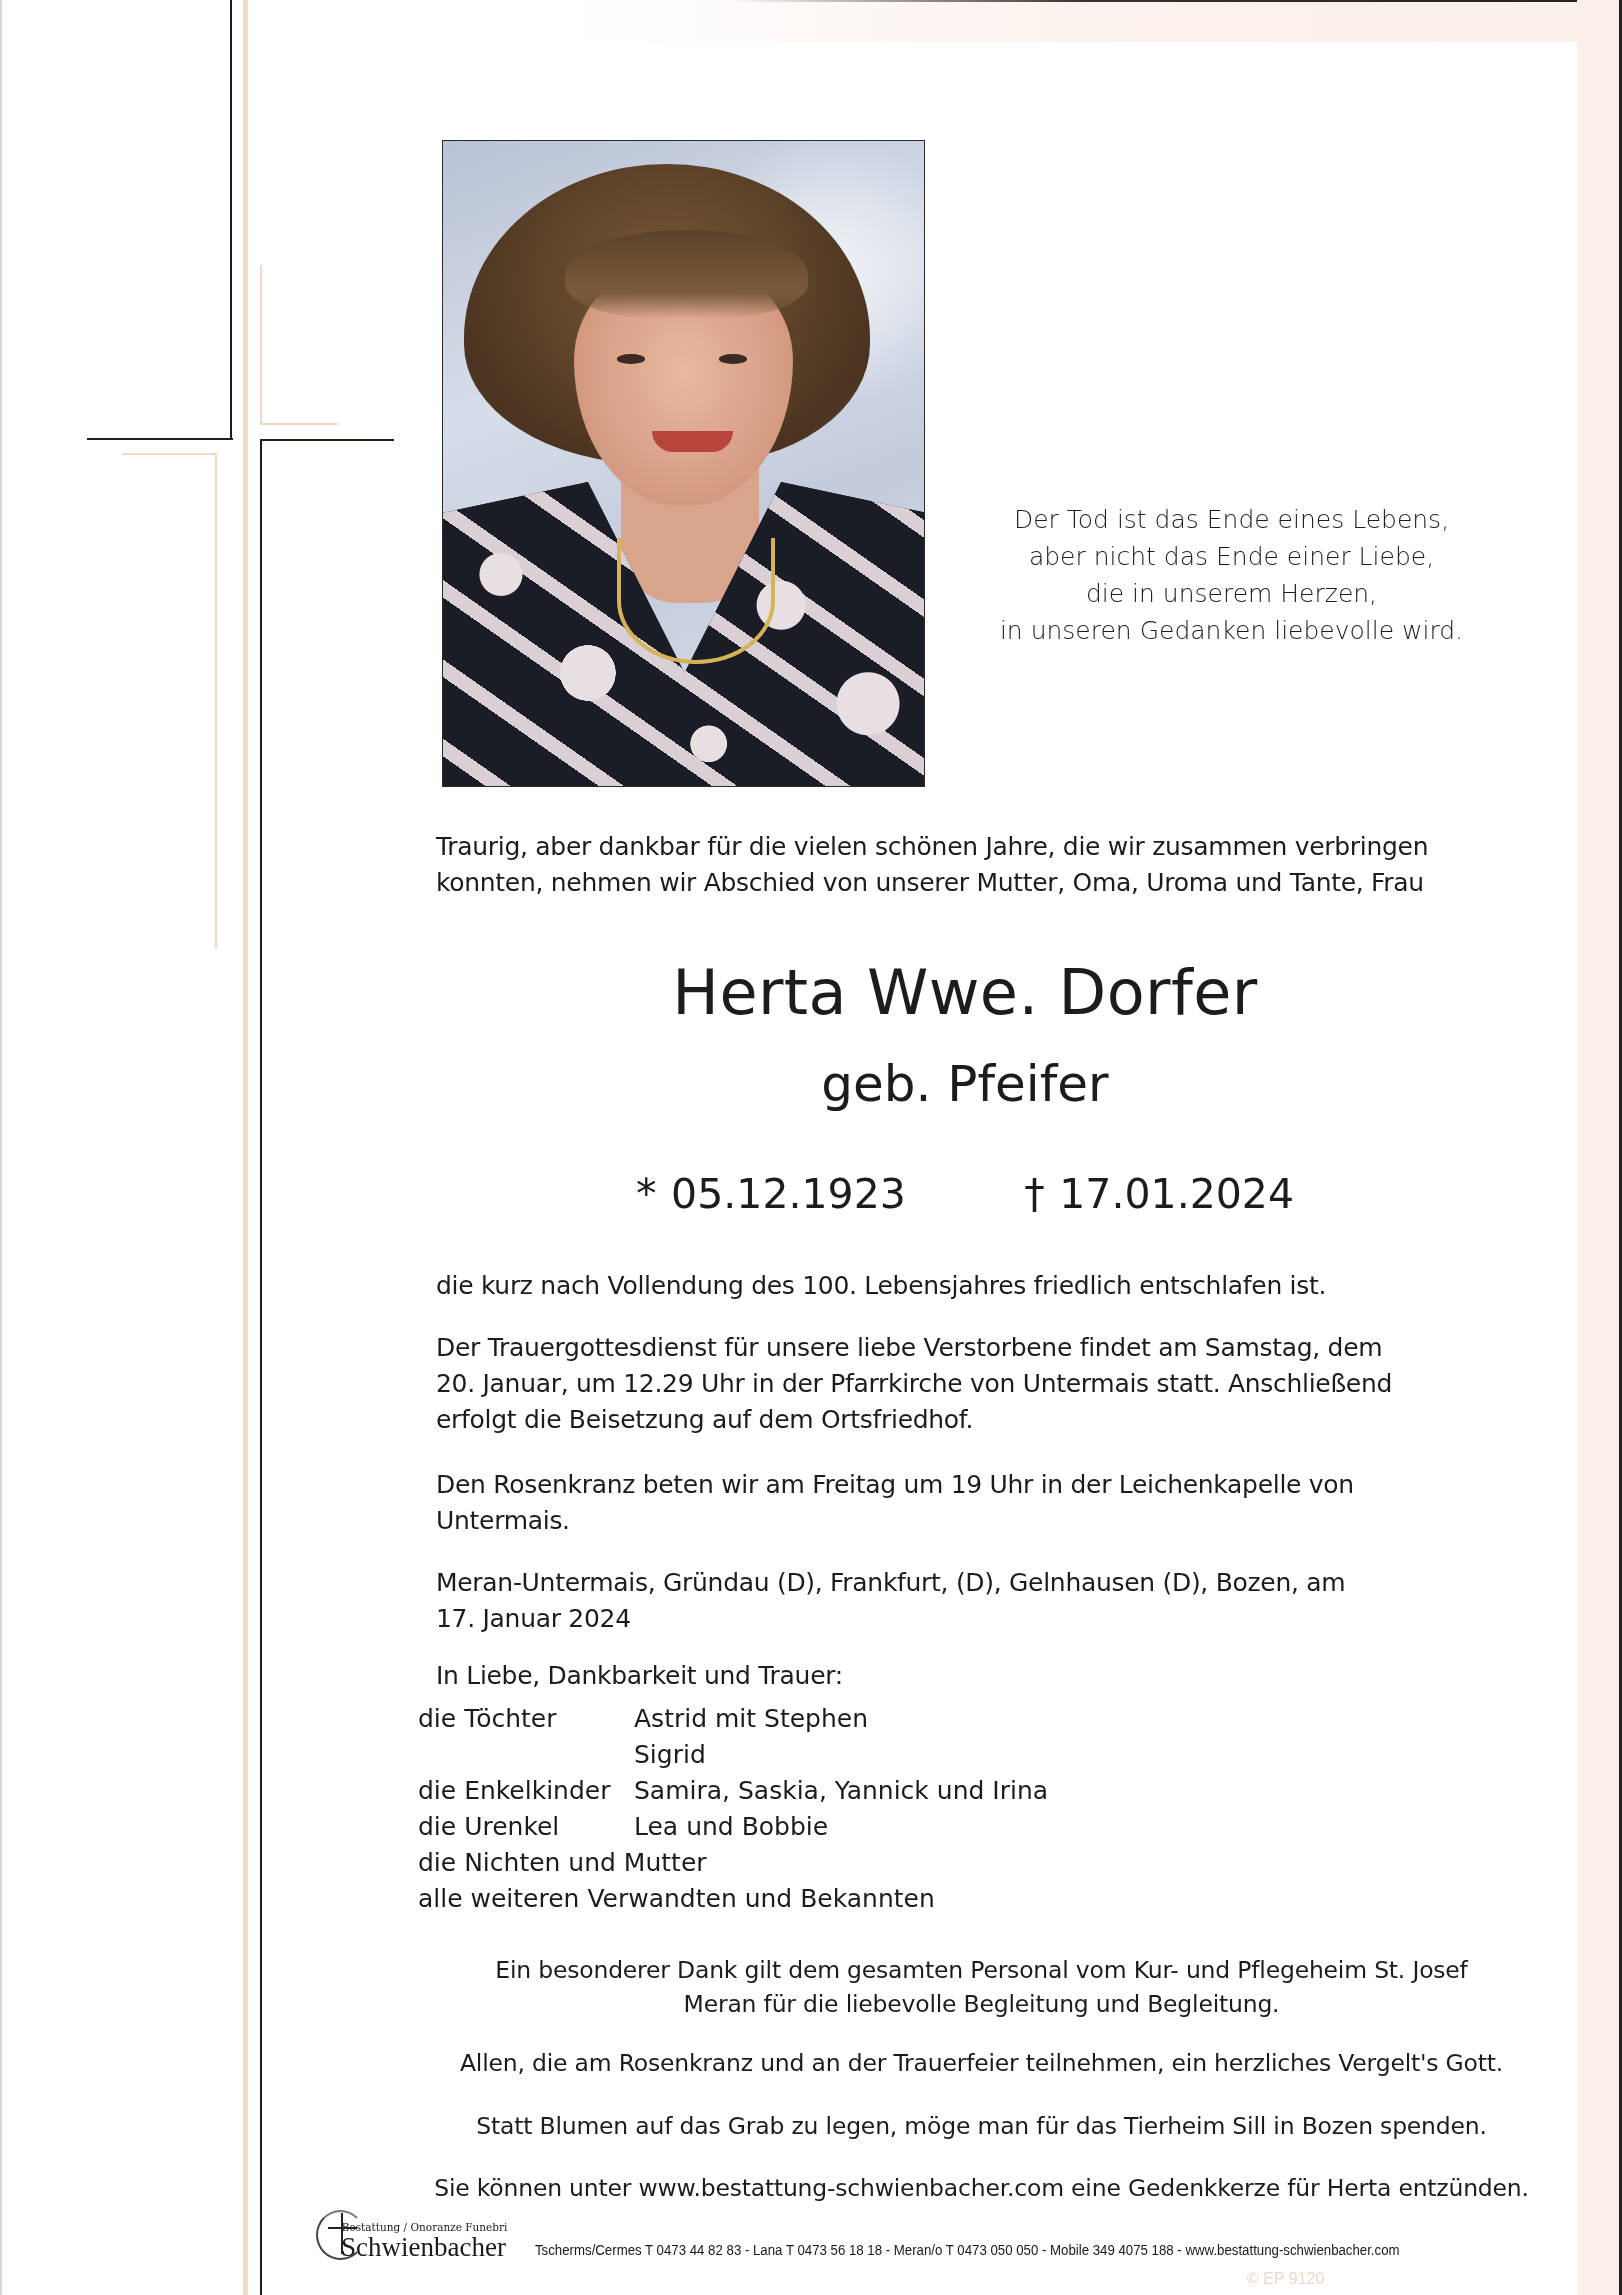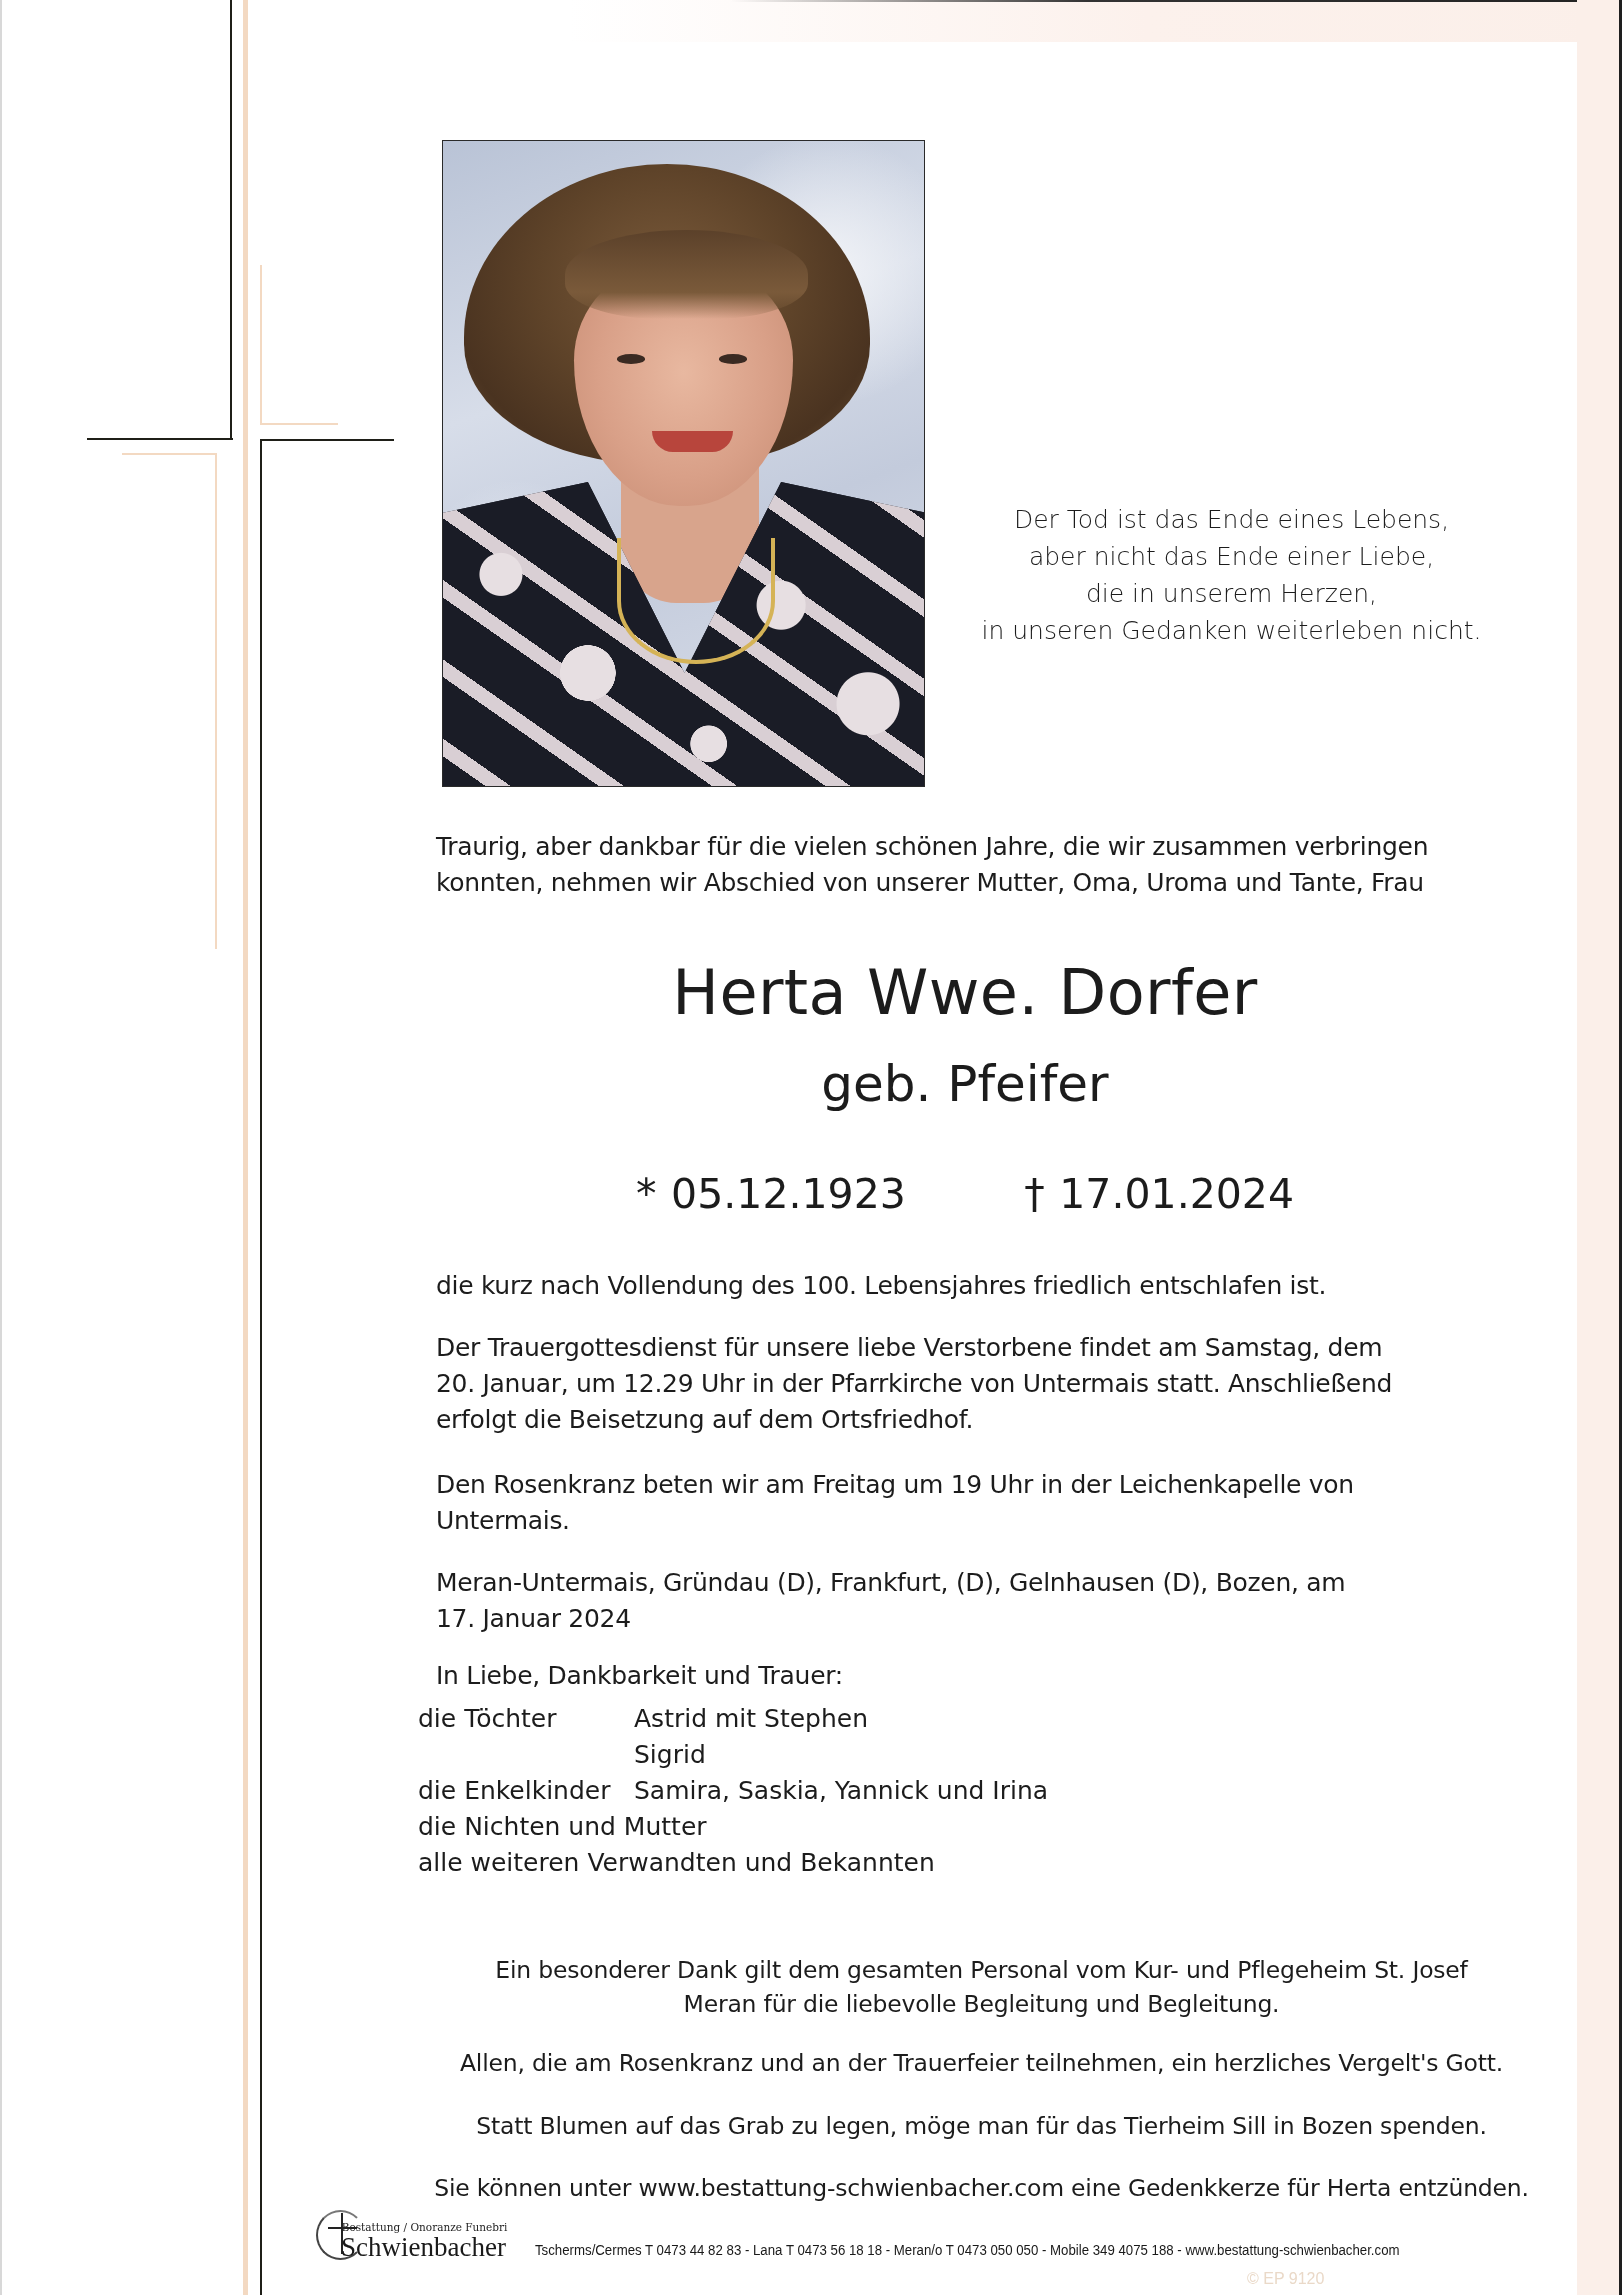--- a/index.html
+++ b/index.html
@@ -171,21 +171,21 @@
   <div class="eye r"></div>
   <div class="mouth"></div>
   <div class="top"></div>
   <div class="necklace"></div>
 </div>
 
 <div class="t quote">
   <div>Der Tod ist das Ende eines Lebens,</div>
   <div>aber nicht das Ende einer Liebe,</div>
   <div>die in unserem Herzen,</div>
-  <div>in unseren Gedanken weiterleben nicht.</div>
+  <div>in unseren Gedanken liebevolle wird.</div>
 </div>
 
 <div class="t body" style="top:829px;">
   <div>Traurig, aber dankbar für die vielen schönen Jahre, die wir zusammen verbringen</div>
   <div>konnten, nehmen wir Abschied von unserer Mutter, Oma, Uroma und Tante, Frau</div>
 </div>
 
 <div class="t name">Herta Wwe. Dorfer</div>
 <div class="t maiden">geb. Pfeifer</div>
 
@@ -220,20 +220,24 @@
     <span class="rel">die Töchter</span>
     <span>Astrid mit Stephen</span>
   </div>
   <div class="row">
     <span class="rel"></span>
     <span>Sigrid</span>
   </div>
   <div class="row">
     <span class="rel">die Enkelkinder</span>
     <span>Samira, Saskia, Yannick und Irina</span>
+  </div>
+  <div class="row">
+    <span class="rel">die Urenkel</span>
+    <span>Lea und Bobbie</span>
   </div>
   <div class="row">
     <span>die Nichten und Mutter</span>
   </div>
   <div class="row">
     <span>alle weiteren Verwandten und Bekannten</span>
   </div>
 </div>
 
 <div class="t center-notes" style="top:1953px;">

